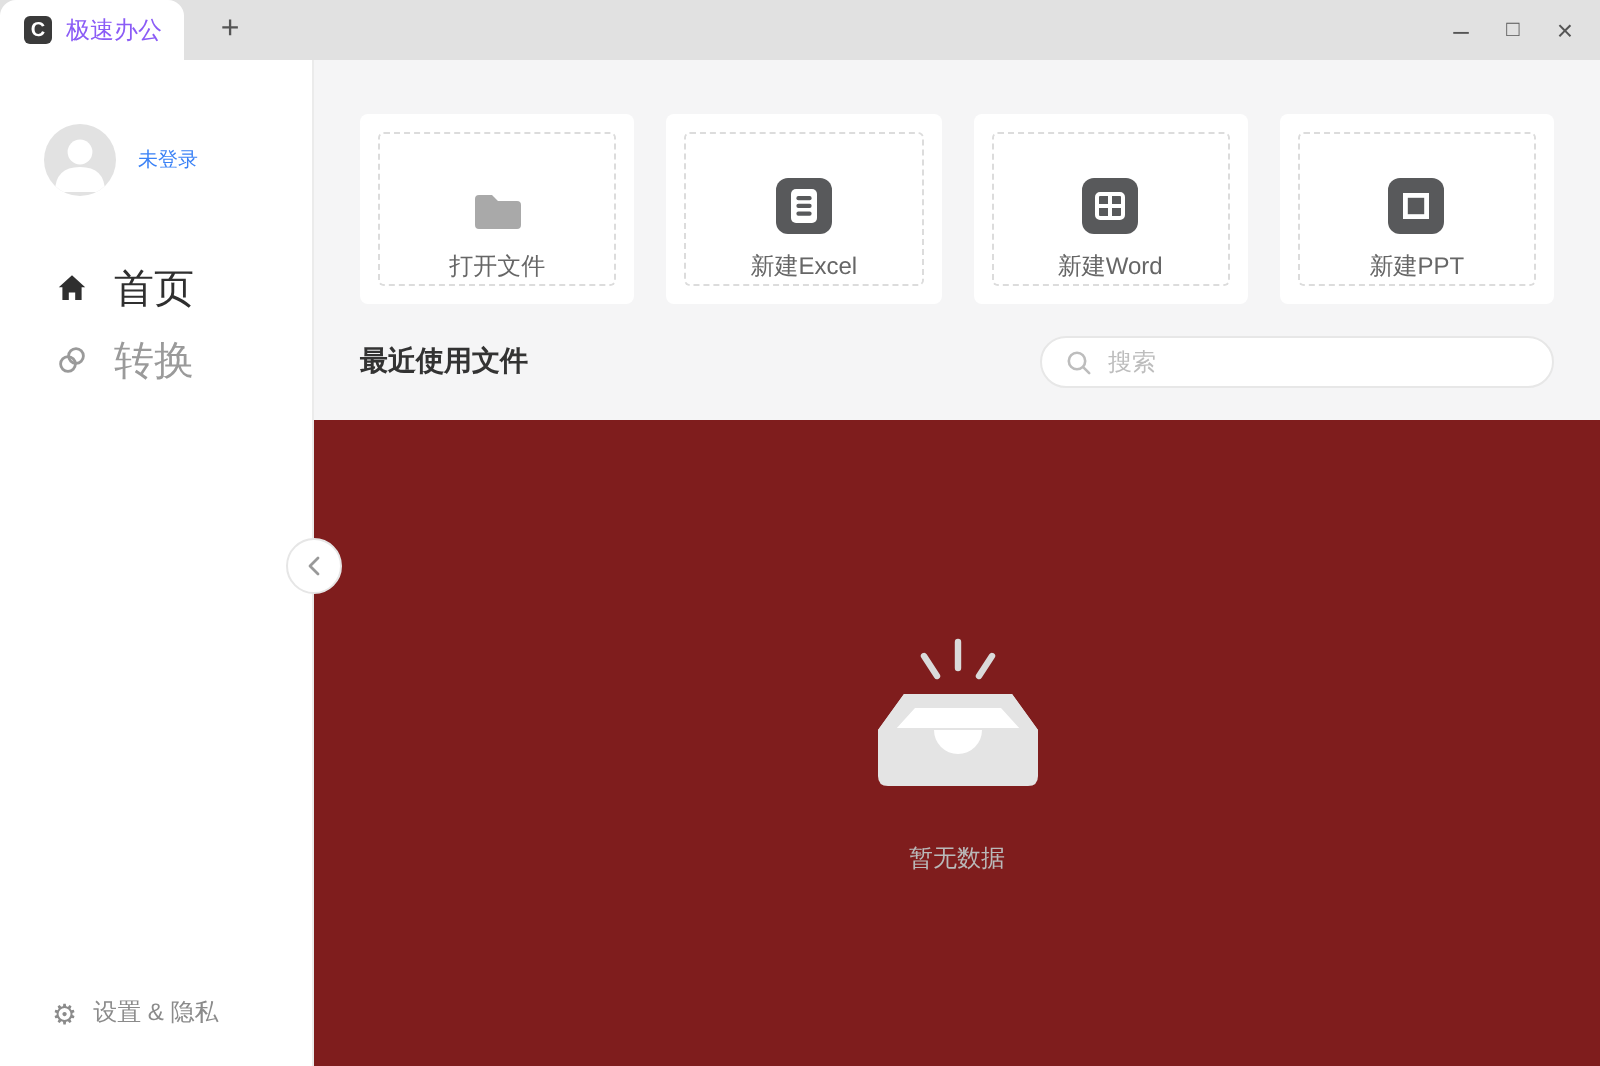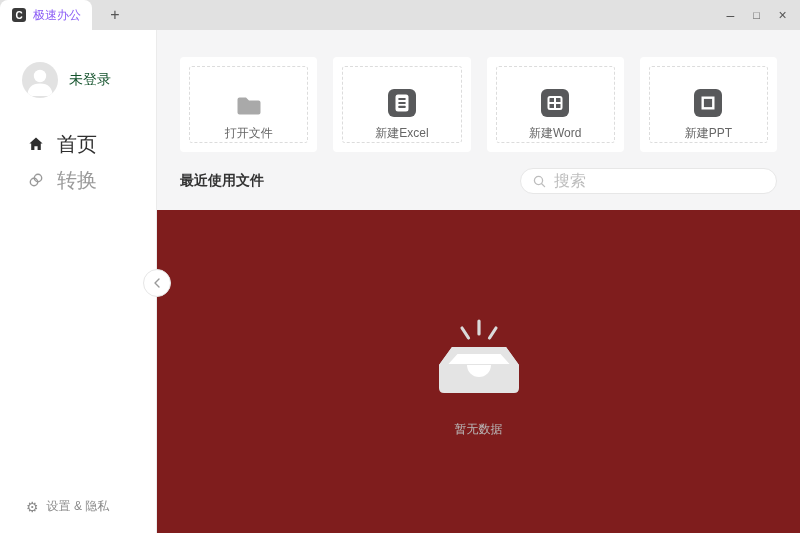--- a/index.html
+++ b/index.html
@@ -26,21 +26,21 @@
   .wc-max{font-size:11px;}
   .wc-close{font-size:14px;}
   
   .body{display:flex;height:503px;}
   .sidebar{
     width:157px;flex:0 0 157px;background:#fff;border-right:1px solid #ebebeb;
     box-sizing:border-box;display:flex;flex-direction:column;
   }
   .user{display:flex;align-items:center;gap:11px;margin:32px 0 0 22px;}
   .avatar{width:36px;height:36px;border-radius:50%;background:#e2e2e2;overflow:hidden;flex:0 0 auto;}
-  .user-name{font-size:14px;color:#14532d;}
+  .user-name{font-size:10px;color:#3b82f6;}
   .nav{margin-top:28px;}
   .nav-item{display:flex;align-items:center;gap:13px;height:36px;padding-left:28px;cursor:pointer;font-size:20px;}
   .nav-item.active{color:#2f2f2f;}
   .nav-item.inactive{color:#9a9a9a;}
   .side-footer{margin-top:auto;display:flex;align-items:center;gap:8px;padding:0 0 18px 26px;color:#8b8b8b;font-size:12px;cursor:pointer;}
   .gear-glyph{font-size:14px;line-height:1;color:#8b8b8b;}
   
   .collapse-btn{
     position:absolute;left:143px;top:269px;width:28px;height:28px;border-radius:50%;
     background:#fff;border:1px solid #e6e6e6;box-sizing:border-box;z-index:6;
@@ -57,21 +57,21 @@
   }
   .card-label{font-size:12px;color:#666;}
   .dark-icon{width:28px;height:28px;background:#58595b;border-radius:6px;display:flex;align-items:center;justify-content:center;}
   .recent-row{height:58px;display:flex;align-items:center;justify-content:space-between;}
   .recent-title{font-size:14px;font-weight:bold;color:#333;}
   .search-box{
     width:257px;height:26px;background:#fff;border:1px solid #e7e7e7;border-radius:13px;
     display:flex;align-items:center;gap:6px;padding:0 12px;box-sizing:border-box;
   }
   .search-box input{
-    border:none;outline:none;background:transparent;flex:1;font-size:16px;color:#701a75;
+    border:none;outline:none;background:transparent;flex:1;font-size:12px;color:#701a75;
     font-family:"Liberation Sans","DejaVu Sans",sans-serif;min-width:0;
   }
   .search-box input::placeholder{color:#bdbdbd;}
   .content{flex:1;background:#7f1d1d;display:flex;flex-direction:column;align-items:center;}
   .empty{margin-top:105px;display:flex;flex-direction:column;align-items:center;}
   .empty-text{margin-top:22px;font-size:12px;color:#b9b9b9;}
 </style>
 </head>
 <body>
 

